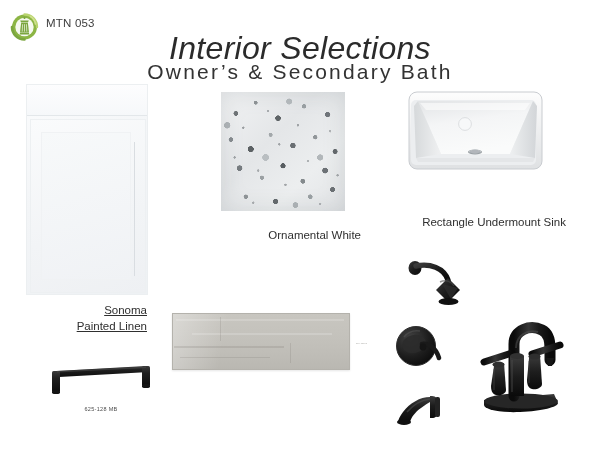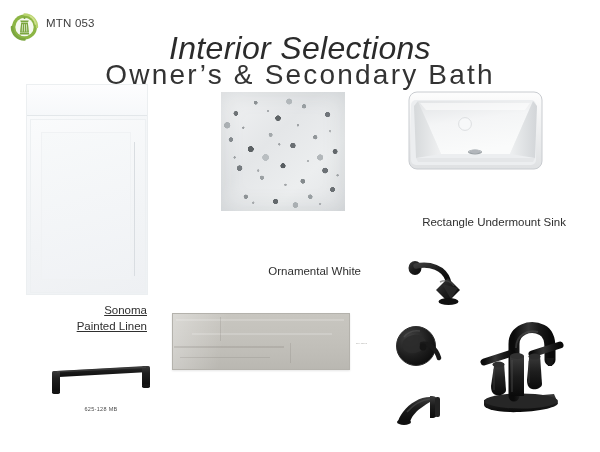--- a/index.html
+++ b/index.html
@@ -51,21 +51,21 @@
     letter-spacing: 0.3px;
     line-height: 1.05;
     font-style: italic;
   }
   .subtitle {
     position: absolute;
     left: 0;
     top: 60px;
     width: 600px;
     text-align: center;
-    font-size: 28px;
+    font-size: 21px;
     font-weight: 400;
     color: #333333;
     letter-spacing: 2.2px;
     line-height: 1.1;
   }
 
   
   .caption {
     position: absolute;
     text-align: right;
@@ -222,21 +222,21 @@
     left: 0; top: 44px;
     width: 108px;
     text-align: center;
     font-size: 5.5px;
     color: #4a4a4a;
     letter-spacing: .3px;
   }
 
   
   .cap-cabinet { left: 27px;  top: 303px; width: 120px; text-decoration: underline; }
-  .cap-granite { left: 206px; top: 228px; width: 155px; margin-top: 36px; }
+  .cap-granite { left: 206px; top: 228px; width: 155px; }
   .cap-sink    { left: 386px; top: 215px; width: 180px; }
 </style>
 </head>
 <body>
 
 <div id="board">
 
   <div class="logo-wrap">
     <svg class="logo-svg" viewBox="0 0 36 36" aria-hidden="true">
       <circle cx="16.5" cy="19" r="12.5" fill="#8cb544"></circle>

